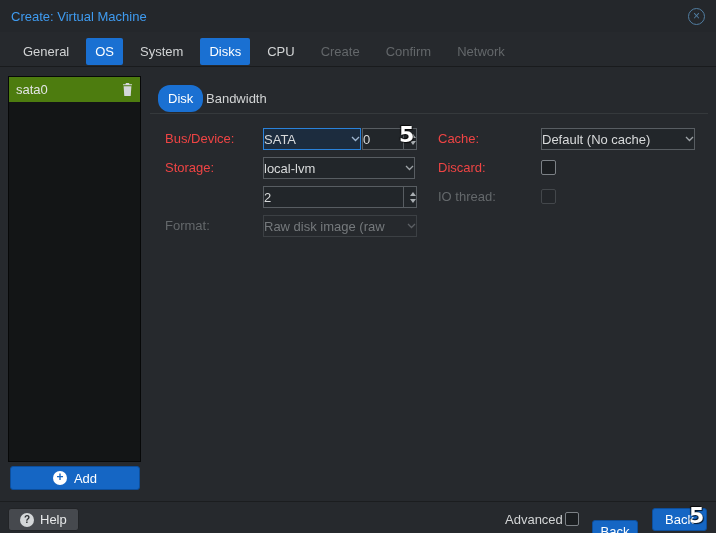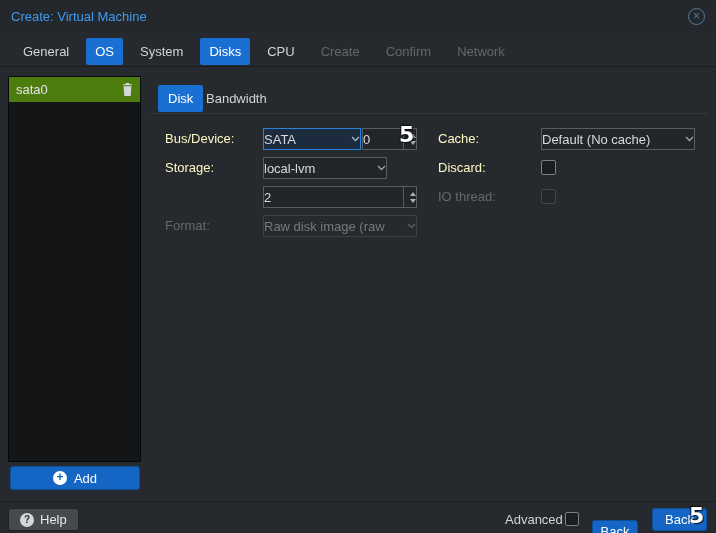--- a/index.html
+++ b/index.html
@@ -27,34 +27,34 @@
   .disk-item { height:25px; display:flex; align-items:center; gap:6px; padding:0 7px;
     background:#4d7c0f; color:#e3e5e6; cursor:pointer; }
   .disk-item .trash { margin-left:auto; display:flex; cursor:pointer; }
   .add-btn { position:absolute; left:10px; top:466px; width:130px; height:24px;
     background:#1566c4; border:1px solid #0d4e9b; border-radius:3px; color:#fff;
     display:flex; align-items:center; justify-content:center; gap:7px; cursor:pointer; }
   .add-icon { width:14px; height:14px; border-radius:50%; background:#ffffff; color:#1566c4;
     font-weight:bold; font-size:12px; line-height:13px; text-align:center; }
   
   .subtab-disk { position:absolute; left:158px; top:85px; padding:6px 10px;
-    background:#1a70d2; color:#fff; border-radius:2px; cursor:pointer; }
+    background:#1a70d2; color:#fff; border-radius:12px; cursor:pointer; }
   .subtab-bandwidth { position:absolute; left:206px; top:91px; color:#d2d4d5; cursor:pointer; }
   .subtab-sep { position:absolute; left:150px; top:113px; width:558px; border-top:1px solid #35393c; }
   
-  .flabel { position:absolute; height:22px; line-height:22px; color:#fef9c3; }
+  .flabel { position:absolute; height:22px; line-height:22px; color:#ef4444; }
   .flabel.disabled { color:#64686b; }
   .field { position:absolute; height:22px; background:#22262a; border:1px solid #585d62;
     display:flex; align-items:center; padding:0 0; cursor:pointer; color:#d8dadb; }
   .field .val { flex:1; white-space:nowrap; overflow:hidden; }
   .field .chev { margin-left:4px; display:flex; flex:none; }
   .bus-combo     { left:263px; top:128px; width:98px;  background:#1c2c3e; border-color:#2a82da; }
   .device-num    { left:362px; top:128px; width:55px; }
   .cache-combo   { left:541px; top:128px; width:154px; }
-  .storage-combo { left:263px; top:157px; width:124px; }
+  .storage-combo { left:263px; top:157px; width:152px; }
   .disksize-num  { left:263px; top:186px; width:154px; }
   .format-combo  { left:263px; top:215px; width:154px; background:#26292d;
     border-color:#3c4044; color:#75797c; cursor:default; }
   .spin { margin-left:auto; display:flex; flex-direction:column; align-items:center;
     justify-content:center; height:100%; padding-left:6px; border-left:1px solid #585d62; gap:3px; }
   .tri-up { width:0; height:0; border-left:3px solid transparent; border-right:3px solid transparent;
     border-bottom:4px solid #a9aeb2; }
   .tri-down { width:0; height:0; border-left:3px solid transparent; border-right:3px solid transparent;
     border-top:4px solid #a9aeb2; }
   .cb { position:absolute; width:15px; height:15px; background:#1b1e21;

